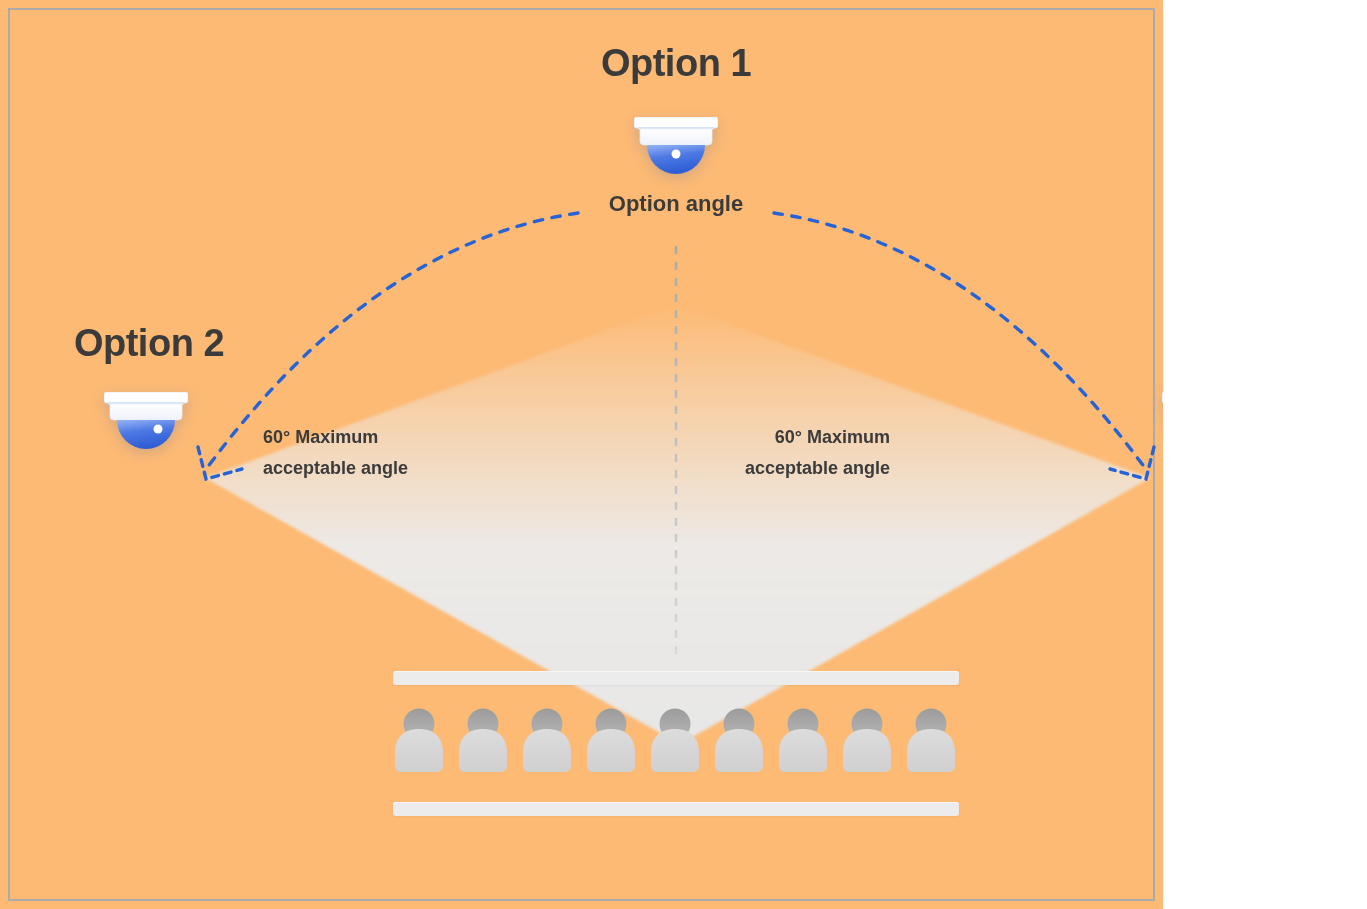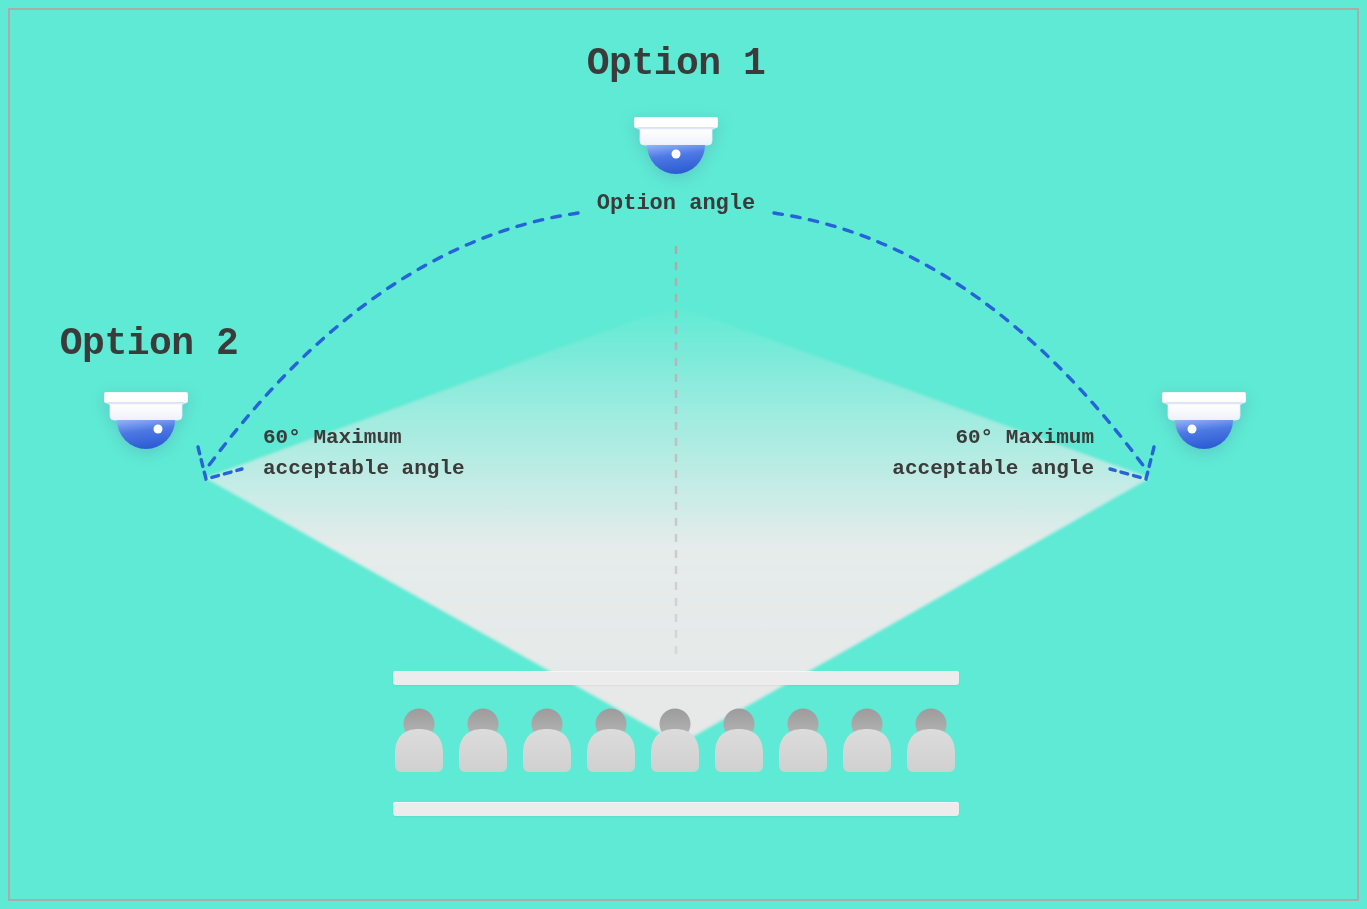--- a/index.html
+++ b/index.html
@@ -1,29 +1,29 @@
 <!DOCTYPE html>
 <html style="--accent-blue: #2563d6; --dome-top: #8fb0f4; --dome-bottom: #2e5ed3; --text: #3b3b3b; --fan-fill: #ececec; --guide-gray: #b5b5b5; --head-gray: #a9a9a9; --body-gray: #d7d7d7; --bar-gray: #ececec; --frame-gray: #ababab;"><head>
 <meta charset="utf-8">
 <style>
   html,body{margin:0;padding:0;background:#fff;}
   .stage{
-    position:relative;width:1367px;height:909px;background:#5eead4;
-    font-family:Liberation Mono, monospace;
+    position:relative;width:1163px;height:909px;background:#fdba74;
+    font-family:Liberation Sans, sans-serif;
     color:var(--text,#3b3b3b);overflow:hidden;
   }
   .frame{
     position:absolute;left:8px;top:8px;right:8px;bottom:8px;
     border:2px solid #ababab;pointer-events:none;
   }
   .overlay{position:absolute;left:0;top:0;}
   .label{position:absolute;font-weight:700;white-space:nowrap;}
   .title{font-size:38px;letter-spacing:-0.5px;transform:translateX(-50%);}
   .sublabel{font-size:22px;transform:translateX(-50%);}
-  .note{position:absolute;font-size:21px;font-weight:700;line-height:31px;}
+  .note{position:absolute;font-size:18px;font-weight:700;line-height:31px;}
   .note.right{text-align:right;}
   .camera{position:absolute;width:84px;height:60px;}
   .camera svg{filter:drop-shadow(0 4px 7px rgba(95,115,165,0.28));}
   .bar{
     position:absolute;height:14px;width:566px;left:393px;
     background:#ececec;border-radius:3px;
     box-shadow:inset 0 1px 0 #f6f6f6, 0 1px 2px rgba(0,0,0,0.05);
   }
   .audience{position:absolute;left:0;top:707px;width:1367px;height:66px;}
   .person{position:absolute;top:0;width:56px;height:66px;}

